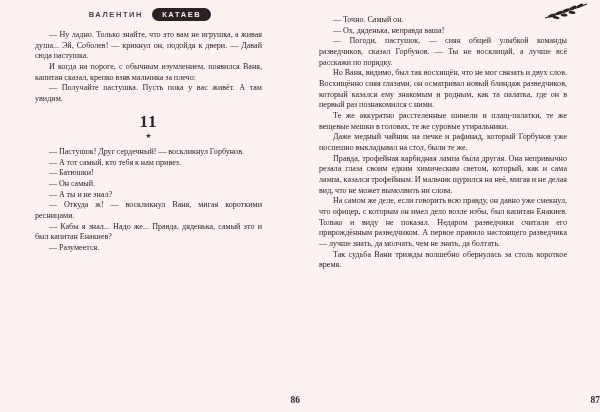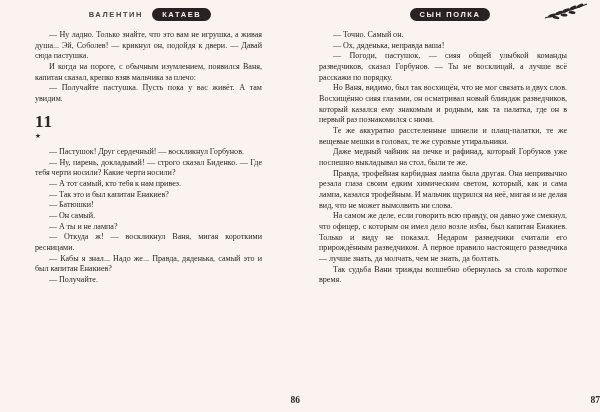--- a/index.html
+++ b/index.html
@@ -38,21 +38,21 @@
 
   .para {
     margin: 0;
     text-align: justify;
     text-indent: 14px;
     font-size: 8.1px;
     line-height: 1.32;
     word-spacing: -0.2px;
   }
 
-  .chapter { margin: 8px 0 7px 0; }
+  .chapter { text-align: center; margin: 8px 0 7px 0; }
   .chapter-number {
     font-size: 17px; font-weight: bold; letter-spacing: 1px;
     line-height: 1.1;
   }
   .chapter-star { font-size: 6.5px; line-height: 1; margin-top: 2px; }
 
   .page-number {
     position: absolute; bottom: 7px; left: 0; width: 100%;
     text-align: right;
     font-size: 9.5px; font-weight: bold;
@@ -73,38 +73,33 @@
           <p class="para">— Ну ладно. Только знайте, что это вам не игрушка, а живая душа... Эй, Соболев! — крикнул он, подойдя к двери. — Давай сюда пастушка.</p>
           <p class="para">И когда на пороге, с обычным изумлением, появился Ваня, капитан сказал, крепко взяв мальчика за плечо:</p>
           <p class="para">— Получайте пастушка. Пусть пока у вас живёт. А там увидим.</p>
         </div>
       <div class="chapter">
         <div class="chapter-number">11</div>
         <div class="chapter-star">★</div>
       </div>
       <div>
           <p class="para">— Пастушок! Друг сердечный! — воскликнул Горбунов.</p>
-          <p class="para">— Ну, парень, докладывай! — строго сказал Биденко. — Где тебя черти носили? Какие черти носили?</p>
           <p class="para">— А тот самый, кто тебя к нам привез.</p>
-          <p class="para">— Так это и был капитан Енакиев?</p>
           <p class="para">— Батюшки!</p>
           <p class="para">— Он самый.</p>
-          <p class="para">— А ты и не лампа?</p>
+          <p class="para">— А ты и не знал?</p>
           <p class="para">— Откуда ж! — воскликнул Ваня, мигая короткими ресницами.</p>
           <p class="para">— Кабы я знал... Надо же... Правда, дяденька, самый это и был капитан Енакиев?</p>
-          <p class="para">— Получайте.</p>
+          <p class="para">— Разумеется.</p>
         </div>
     </div>
     <div class="page-number">86</div>
   </div>
 
   <div class="page page--right">
-    <div class="running-head">
-      <span class="badge">СЫН ПОЛКА</span>
-    </div>
     <span class="leaves">
       <svg width="44" height="18" viewBox="0 0 44 18" xmlns="http://www.w3.org/2000/svg" aria-hidden="true">
         <g fill="#2c2526">
           <path d="M1 16 Q 14 12 26 8 Q 36 5 43 2" fill="none" stroke="#2c2526" stroke-width="1.1"></path>
           <ellipse cx="8" cy="13.5" rx="4" ry="1.6" transform="rotate(-18 8 13.5)"></ellipse>
           <ellipse cx="15" cy="11" rx="4" ry="1.6" transform="rotate(-22 15 11)"></ellipse>
           <ellipse cx="22" cy="8.5" rx="4" ry="1.6" transform="rotate(-24 22 8.5)"></ellipse>
           <ellipse cx="29" cy="6" rx="4" ry="1.6" transform="rotate(-26 29 6)"></ellipse>
           <ellipse cx="36" cy="3.8" rx="3.6" ry="1.5" transform="rotate(-28 36 3.8)"></ellipse>
           <ellipse cx="12" cy="15.5" rx="3.5" ry="1.4" transform="rotate(14 12 15.5)"></ellipse>

